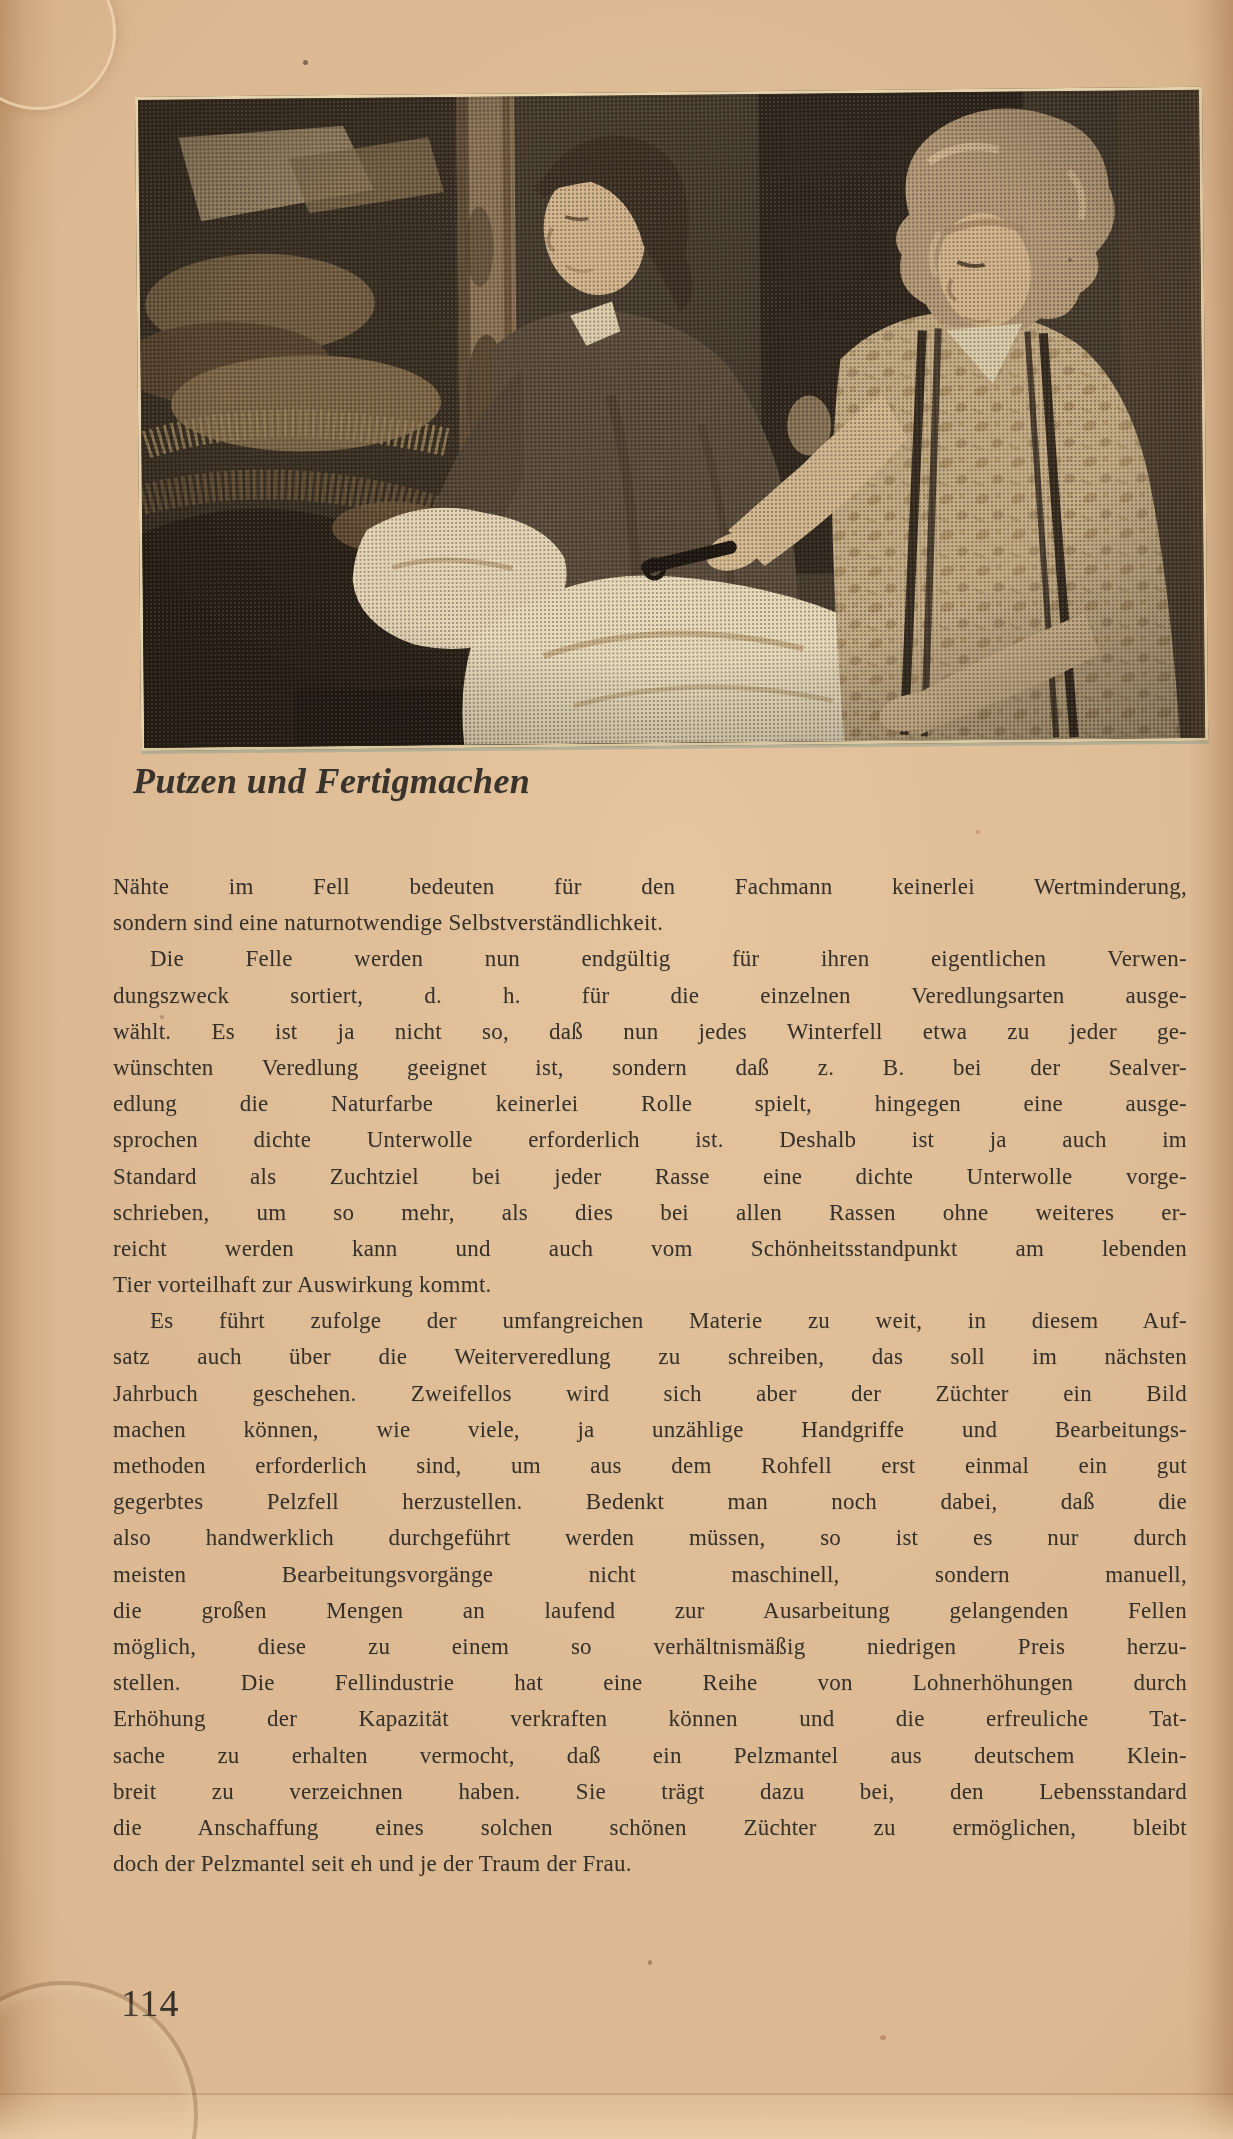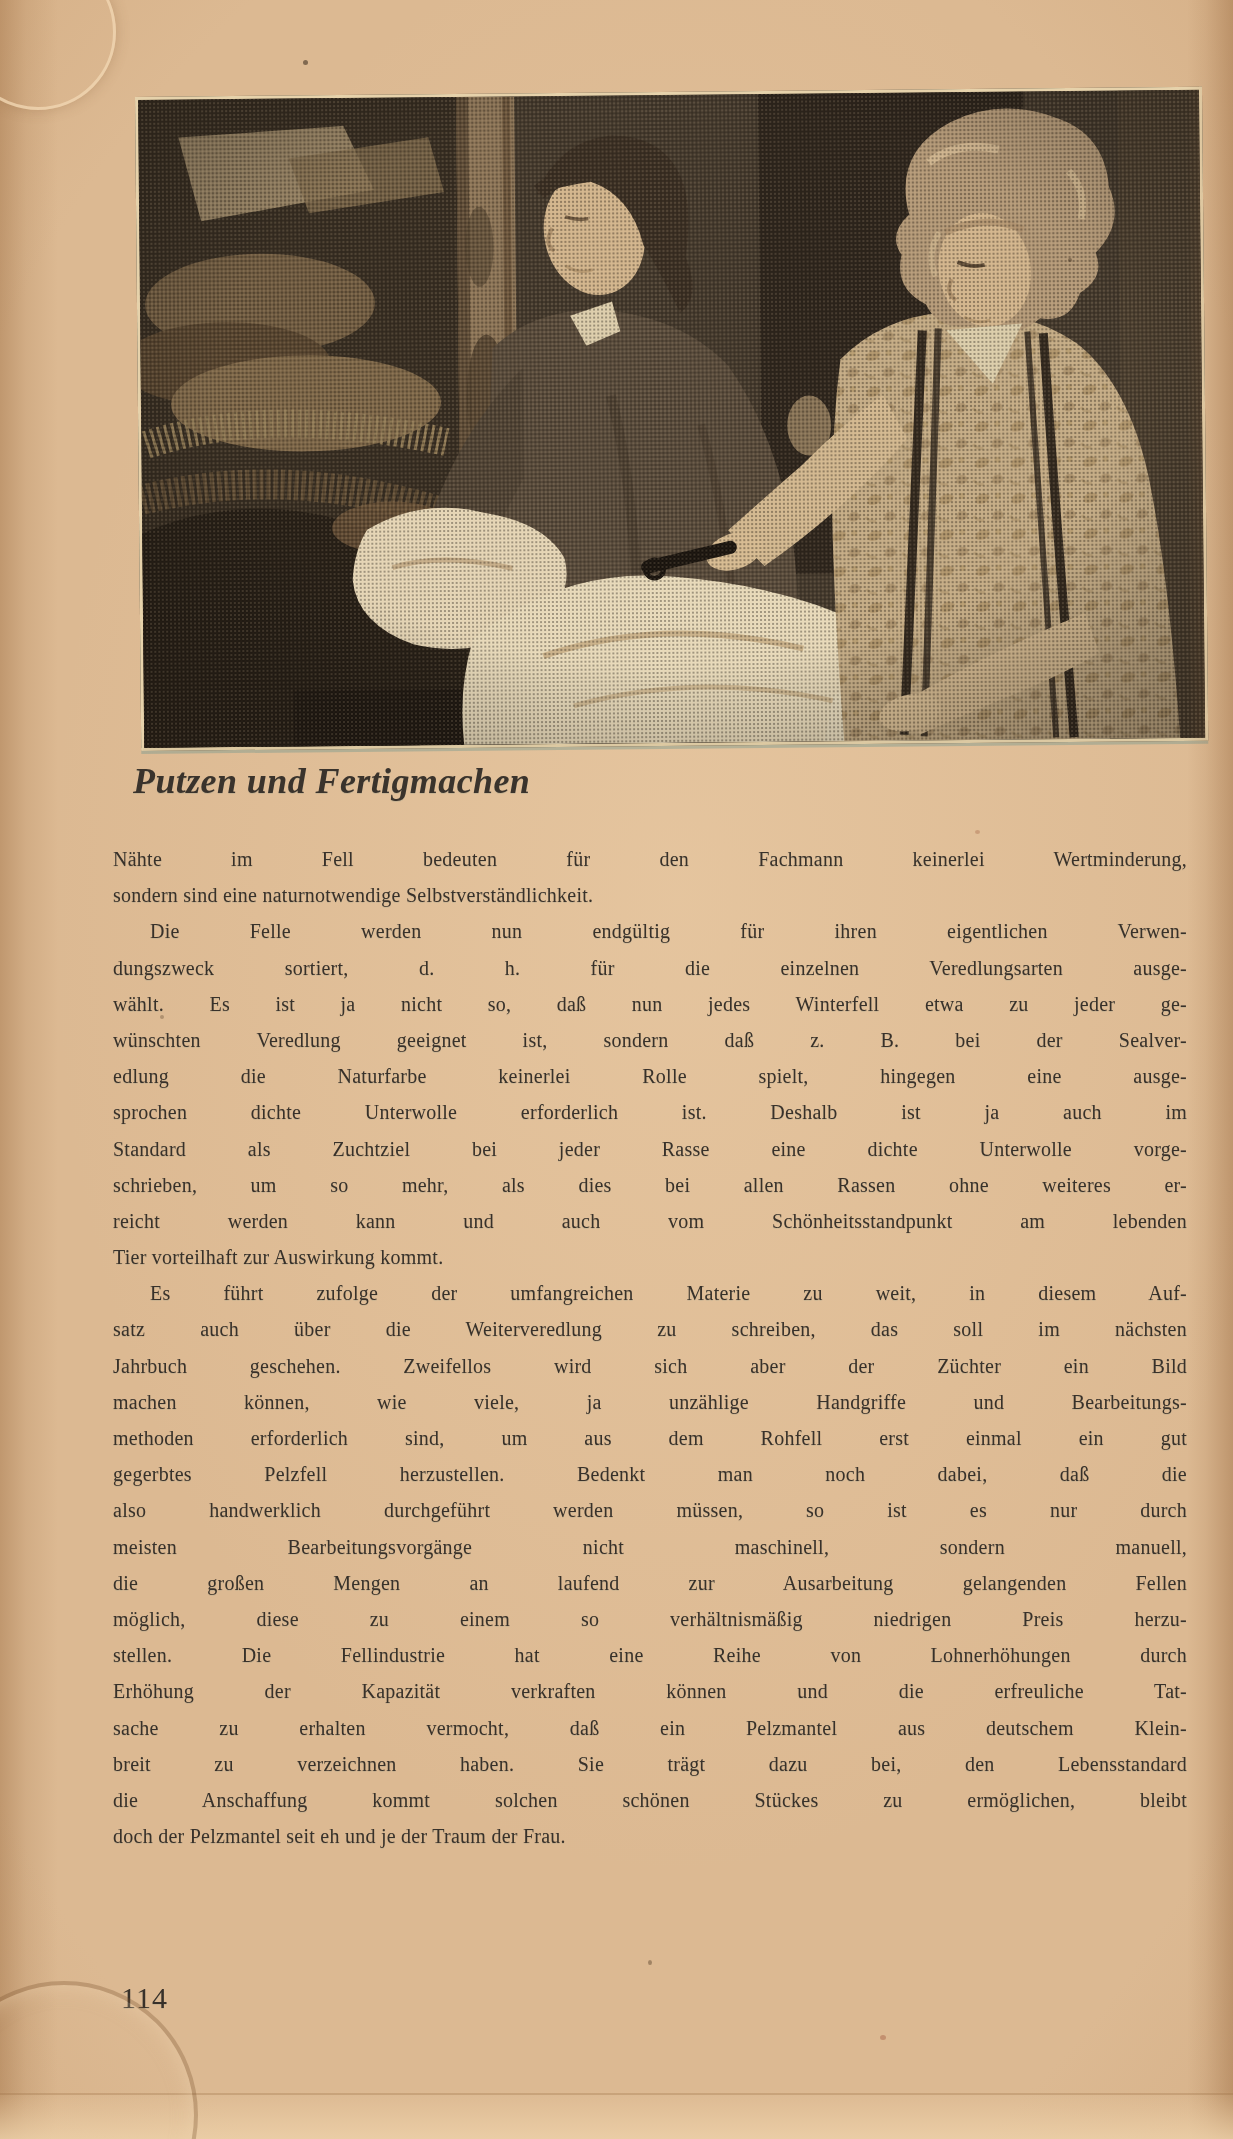--- a/index.html
+++ b/index.html
@@ -51,35 +51,35 @@
 
   
   .caption{
     position:absolute;left:133px;top:760px;
     font-style:italic;font-weight:600;font-size:36px;letter-spacing:.4px;
     color:#3a332c;text-shadow:0 1px 0 rgba(96,134,128,.18);
   }
 
   
   .body-text{
-    position:absolute;left:113px;top:841px;width:1074px;
-    font-size:20px;color:#38312a;letter-spacing:.25px;
+    position:absolute;left:113px;top:869px;width:1074px;
+    font-size:23px;color:#38312a;letter-spacing:.25px;
     text-shadow:0 1px 0 rgba(96,134,128,.15);
   }
   .text-line{
     height:36.2px;line-height:36.2px;
     text-align:justify;text-align-last:justify;
     white-space:normal;overflow:visible;
   }
   .text-line.end{text-align-last:left;}
   .text-line.indent{text-indent:37px;}
 
   .page-number{
     position:absolute;left:121px;top:1981px;
-    font-size:30px;color:#38312a;letter-spacing:1px;
+    font-size:38px;color:#38312a;letter-spacing:1px;
     text-shadow:0 1px 0 rgba(96,134,128,.15);
   }
 </style>
 </head>
 <body>
 
 <div class="page">
 
   <div class="photo" role="img" aria-label="Two women standing at a table cleaning and finishing light-coloured pelts; fur stacks on shelves behind">
     <svg width="1061" height="648" viewBox="0 0 1061 648">
@@ -209,21 +209,21 @@
       <div class="text-line">methoden erforderlich sind, um aus dem Rohfell erst einmal ein gut</div>
       <div class="text-line">gegerbtes Pelzfell herzustellen. Bedenkt man noch dabei, daß die</div>
       <div class="text-line">also handwerklich durchgeführt werden müssen, so ist es nur durch</div>
       <div class="text-line">meisten Bearbeitungsvorgänge nicht maschinell, sondern manuell,</div>
       <div class="text-line">die großen Mengen an laufend zur Ausarbeitung gelangenden Fellen</div>
       <div class="text-line">möglich, diese zu einem so verhältnismäßig niedrigen Preis herzu-</div>
       <div class="text-line">stellen. Die Fellindustrie hat eine Reihe von Lohnerhöhungen durch</div>
       <div class="text-line">Erhöhung der Kapazität verkraften können und die erfreuliche Tat-</div>
       <div class="text-line">sache zu erhalten vermocht, daß ein Pelzmantel aus deutschem Klein-</div>
       <div class="text-line">breit zu verzeichnen haben. Sie trägt dazu bei, den Lebensstandard</div>
-      <div class="text-line">die Anschaffung kommt solchen schönen Stückes zu ermöglichen, bleibt</div>
+      <div class="text-line">die Anschaffung eines solchen schönen Züchter zu ermöglichen, bleibt</div>
       <div class="text-line end">doch der Pelzmantel seit eh und je der Traum der Frau.</div>
     </div>
 
   <div class="page-number">114</div>
 
   <div class="edge-left"></div>
   <div class="edge-right"></div>
   <div class="edge-bottom"></div>
   <div class="crease-bottom"></div>
   <div class="corner-curl-tl"></div>

